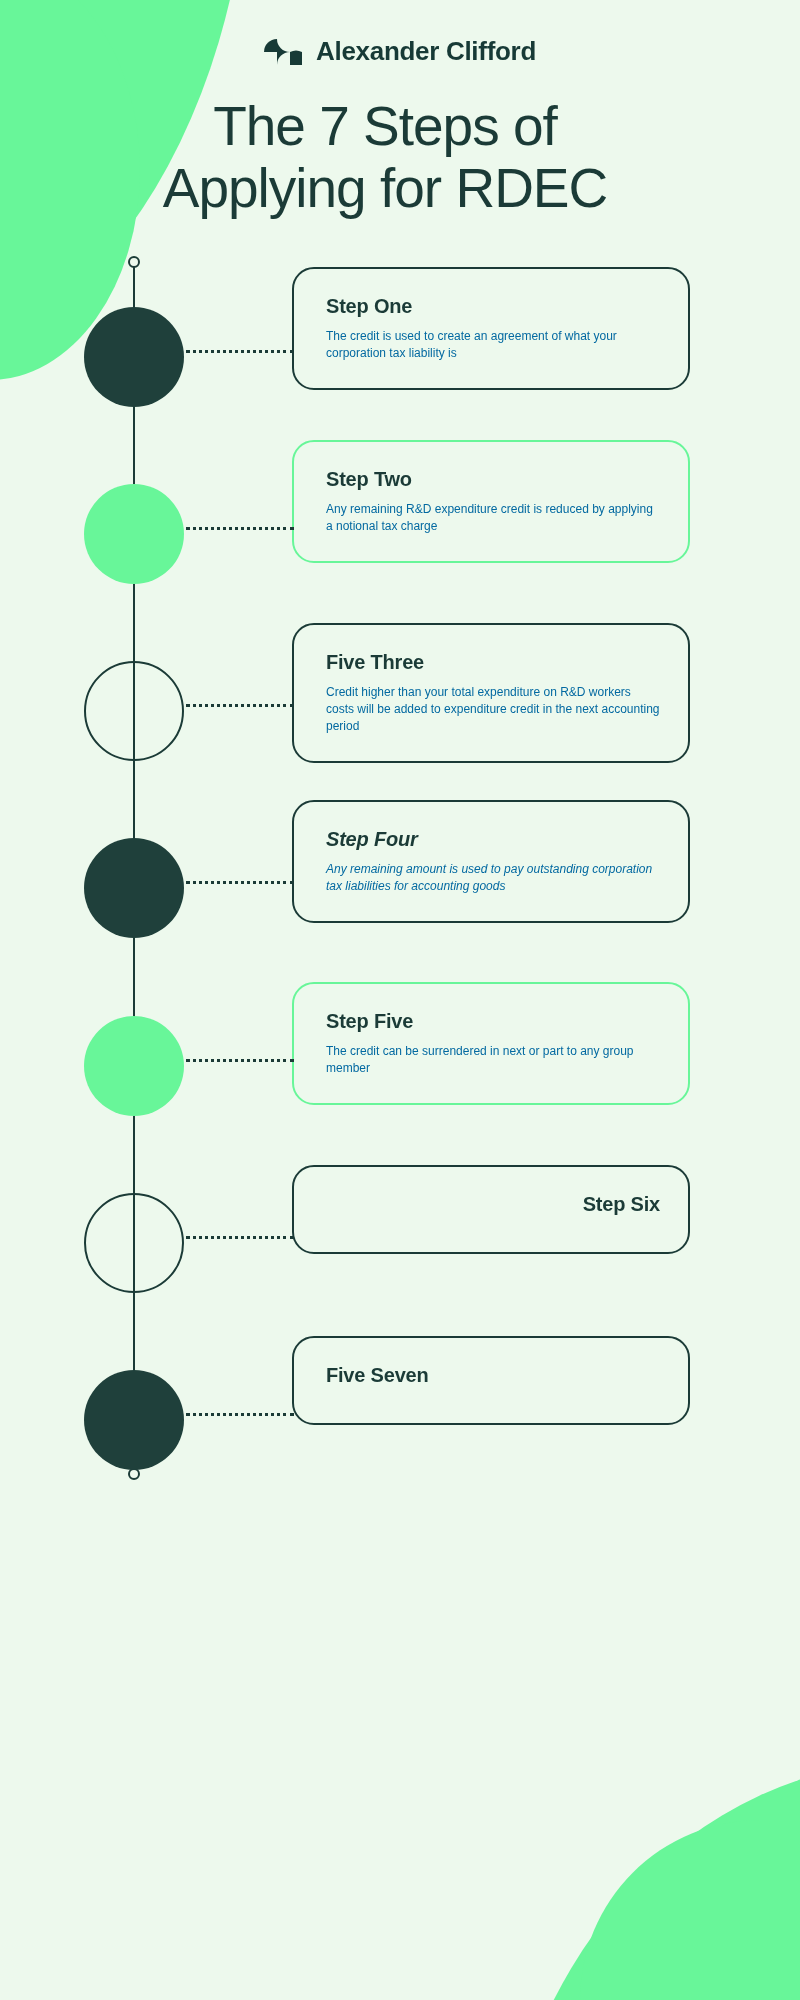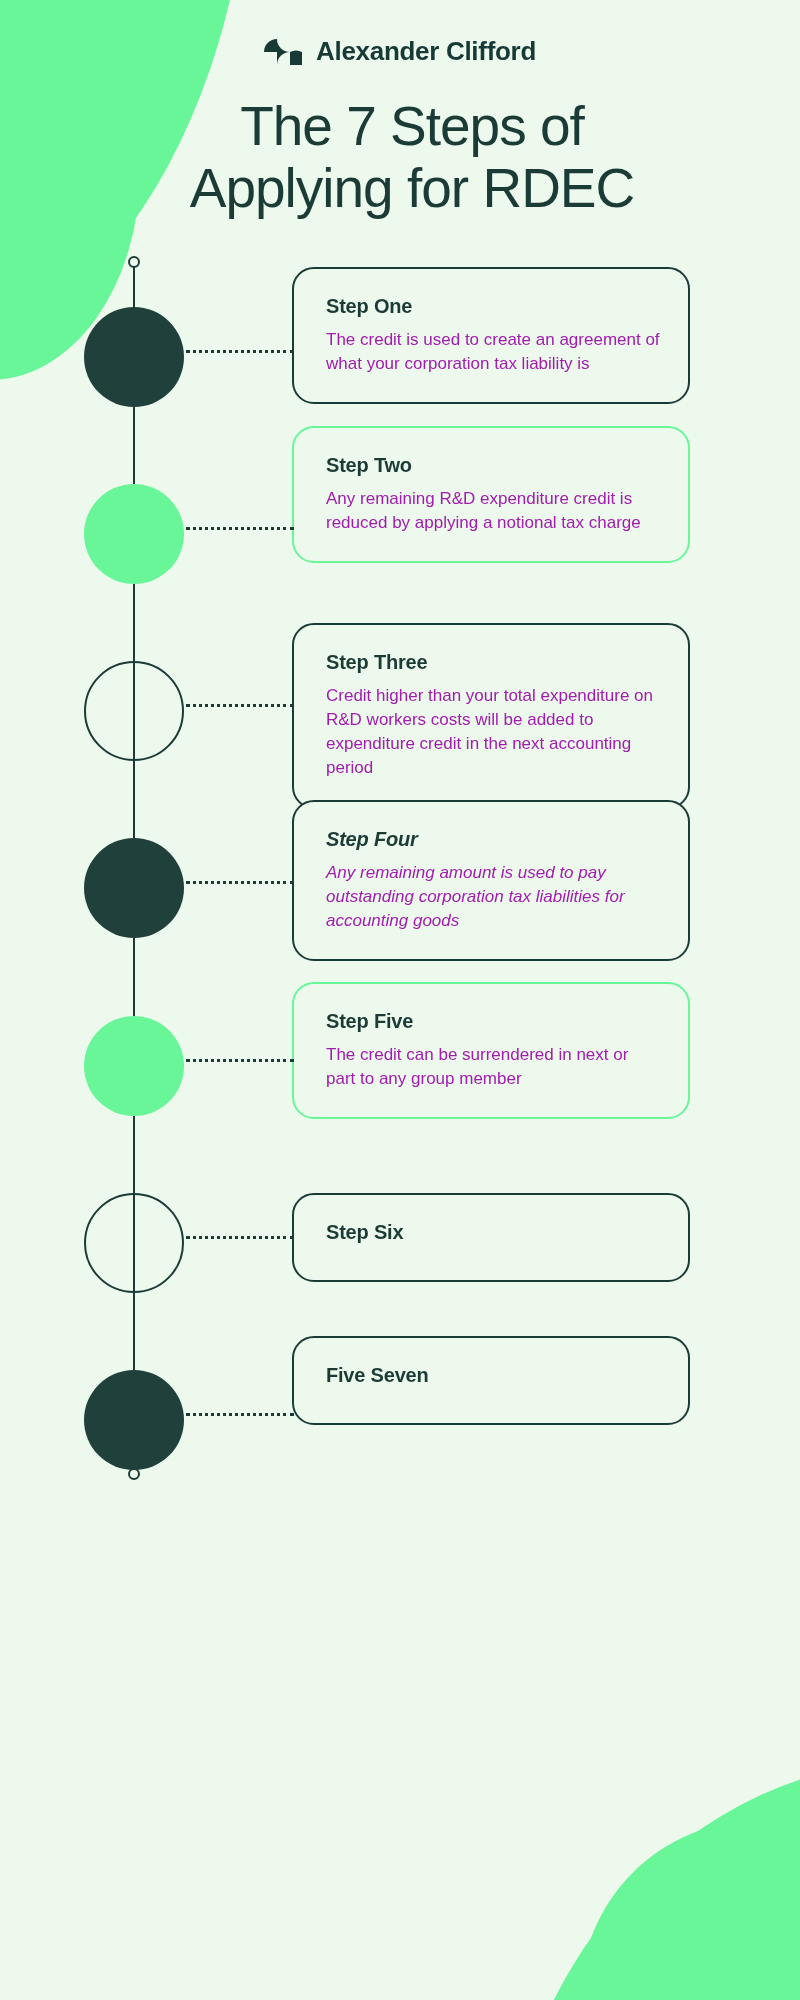--- a/index.html
+++ b/index.html
@@ -79,21 +79,21 @@
   }
   .brand-name {
     font-size: 26px;
     font-weight: 700;
     color: #173a36;
     letter-spacing: -0.3px;
     white-space: nowrap;
   }
   .title {
     position: absolute;
-    left: 72px;
+    left: 45px;
     top: 96px;
     width: 680px;
     text-align: center;
     font-size: 55px;
     line-height: 1.12;
     font-weight: 400;
     color: #1b3b37;
     letter-spacing: -1px;
     z-index: 5;
   }
@@ -182,23 +182,23 @@
   .card.green-border { border-color: #68f699; }
 
   .step-title {
     font-size: 20px;
     font-weight: 700;
     color: #1b3b37;
     margin: 0 0 10px 0;
     letter-spacing: -0.2px;
   }
   .step-desc {
-    font-size: 17px;
+    font-size: 12px;
     line-height: 1.42;
-    color: #a21caf;
+    color: #0369a1;
     margin: 0;
   }
 </style>
 </head>
 <body>
 
 <div id="poster">
 
   <div class="blob-top"></div>
   <div class="blob-top-2"></div>
@@ -234,35 +234,35 @@
           <div class="accent dark"></div>
           <div class="card">
             <div class="step-title">Step One</div>
             <div class="step-desc">The credit is used to create an agreement of what your corporation tax liability is</div>
           </div>
         </div>
       </div>
       <div class="step">
         <div class="node green" style="top: 484px;"></div>
         <div class="connector" style="top: 527px;"></div>
-        <div class="card-wrap" style="top: 426px;">
+        <div class="card-wrap" style="top: 440px;">
           <div class="accent green"></div>
           <div class="card green-border">
             <div class="step-title">Step Two</div>
             <div class="step-desc">Any remaining R&amp;D expenditure credit is reduced by applying a notional tax charge</div>
           </div>
         </div>
       </div>
       <div class="step">
         <div class="node hollow" style="top: 661px;"></div>
         <div class="connector" style="top: 704px;"></div>
         <div class="card-wrap" style="top: 623px;">
           <div class="accent hollow"></div>
           <div class="card">
-            <div class="step-title">Step Three</div>
+            <div class="step-title">Five Three</div>
             <div class="step-desc">Credit higher than your total expenditure on R&amp;D workers costs will be added to expenditure credit in the next accounting period</div>
           </div>
         </div>
       </div>
       <div class="step">
         <div class="node dark" style="top: 838px;"></div>
         <div class="connector" style="top: 881px;"></div>
         <div class="card-wrap" style="top: 800px; font-style: italic;">
           <div class="accent dark"></div>
           <div class="card">
@@ -278,21 +278,21 @@
           <div class="accent green"></div>
           <div class="card green-border">
             <div class="step-title">Step Five</div>
             <div class="step-desc">The credit can be surrendered in next or part to any group member</div>
           </div>
         </div>
       </div>
       <div class="step">
         <div class="node hollow" style="top: 1193px;"></div>
         <div class="connector" style="top: 1236px;"></div>
-        <div class="card-wrap" style="top: 1193px;">
+        <div class="card-wrap" style="top: 1165px; text-align: right;">
           <div class="accent hollow"></div>
           <div class="card">
             <div class="step-title">Step Six</div>
           </div>
         </div>
       </div>
       <div class="step">
         <div class="node dark" style="top: 1370px;"></div>
         <div class="connector" style="top: 1413px;"></div>
         <div class="card-wrap" style="top: 1336px;">

